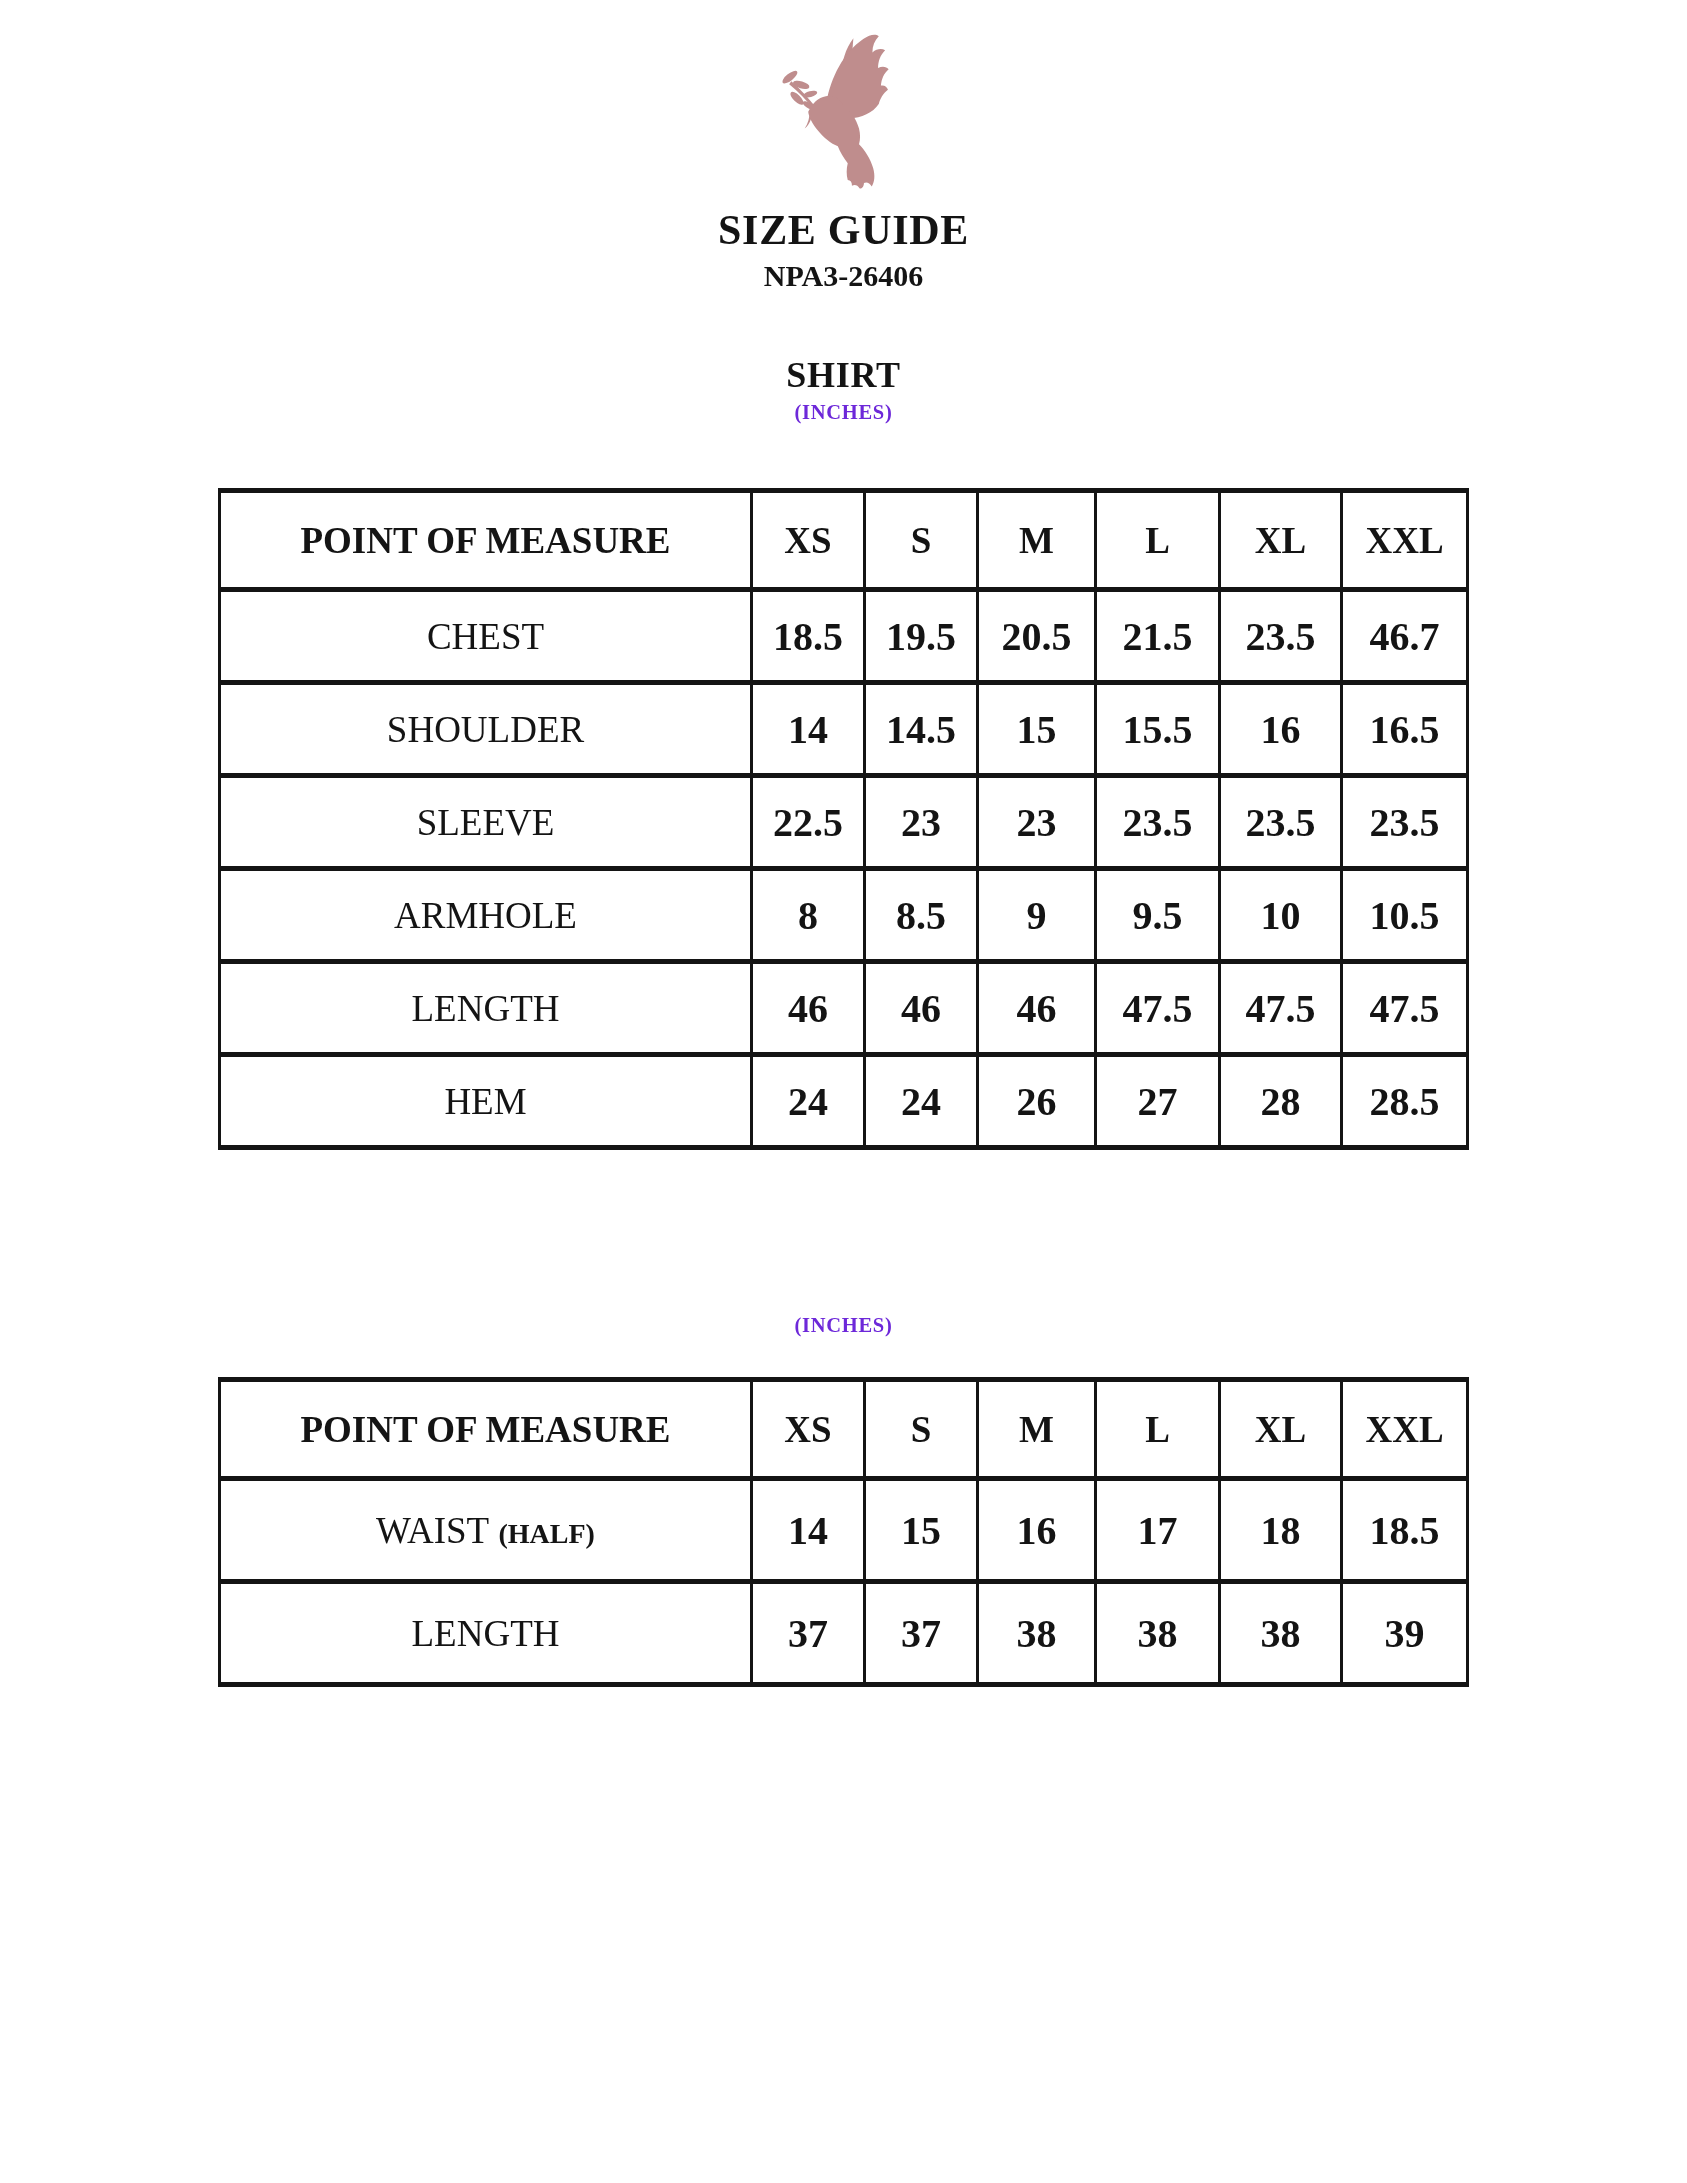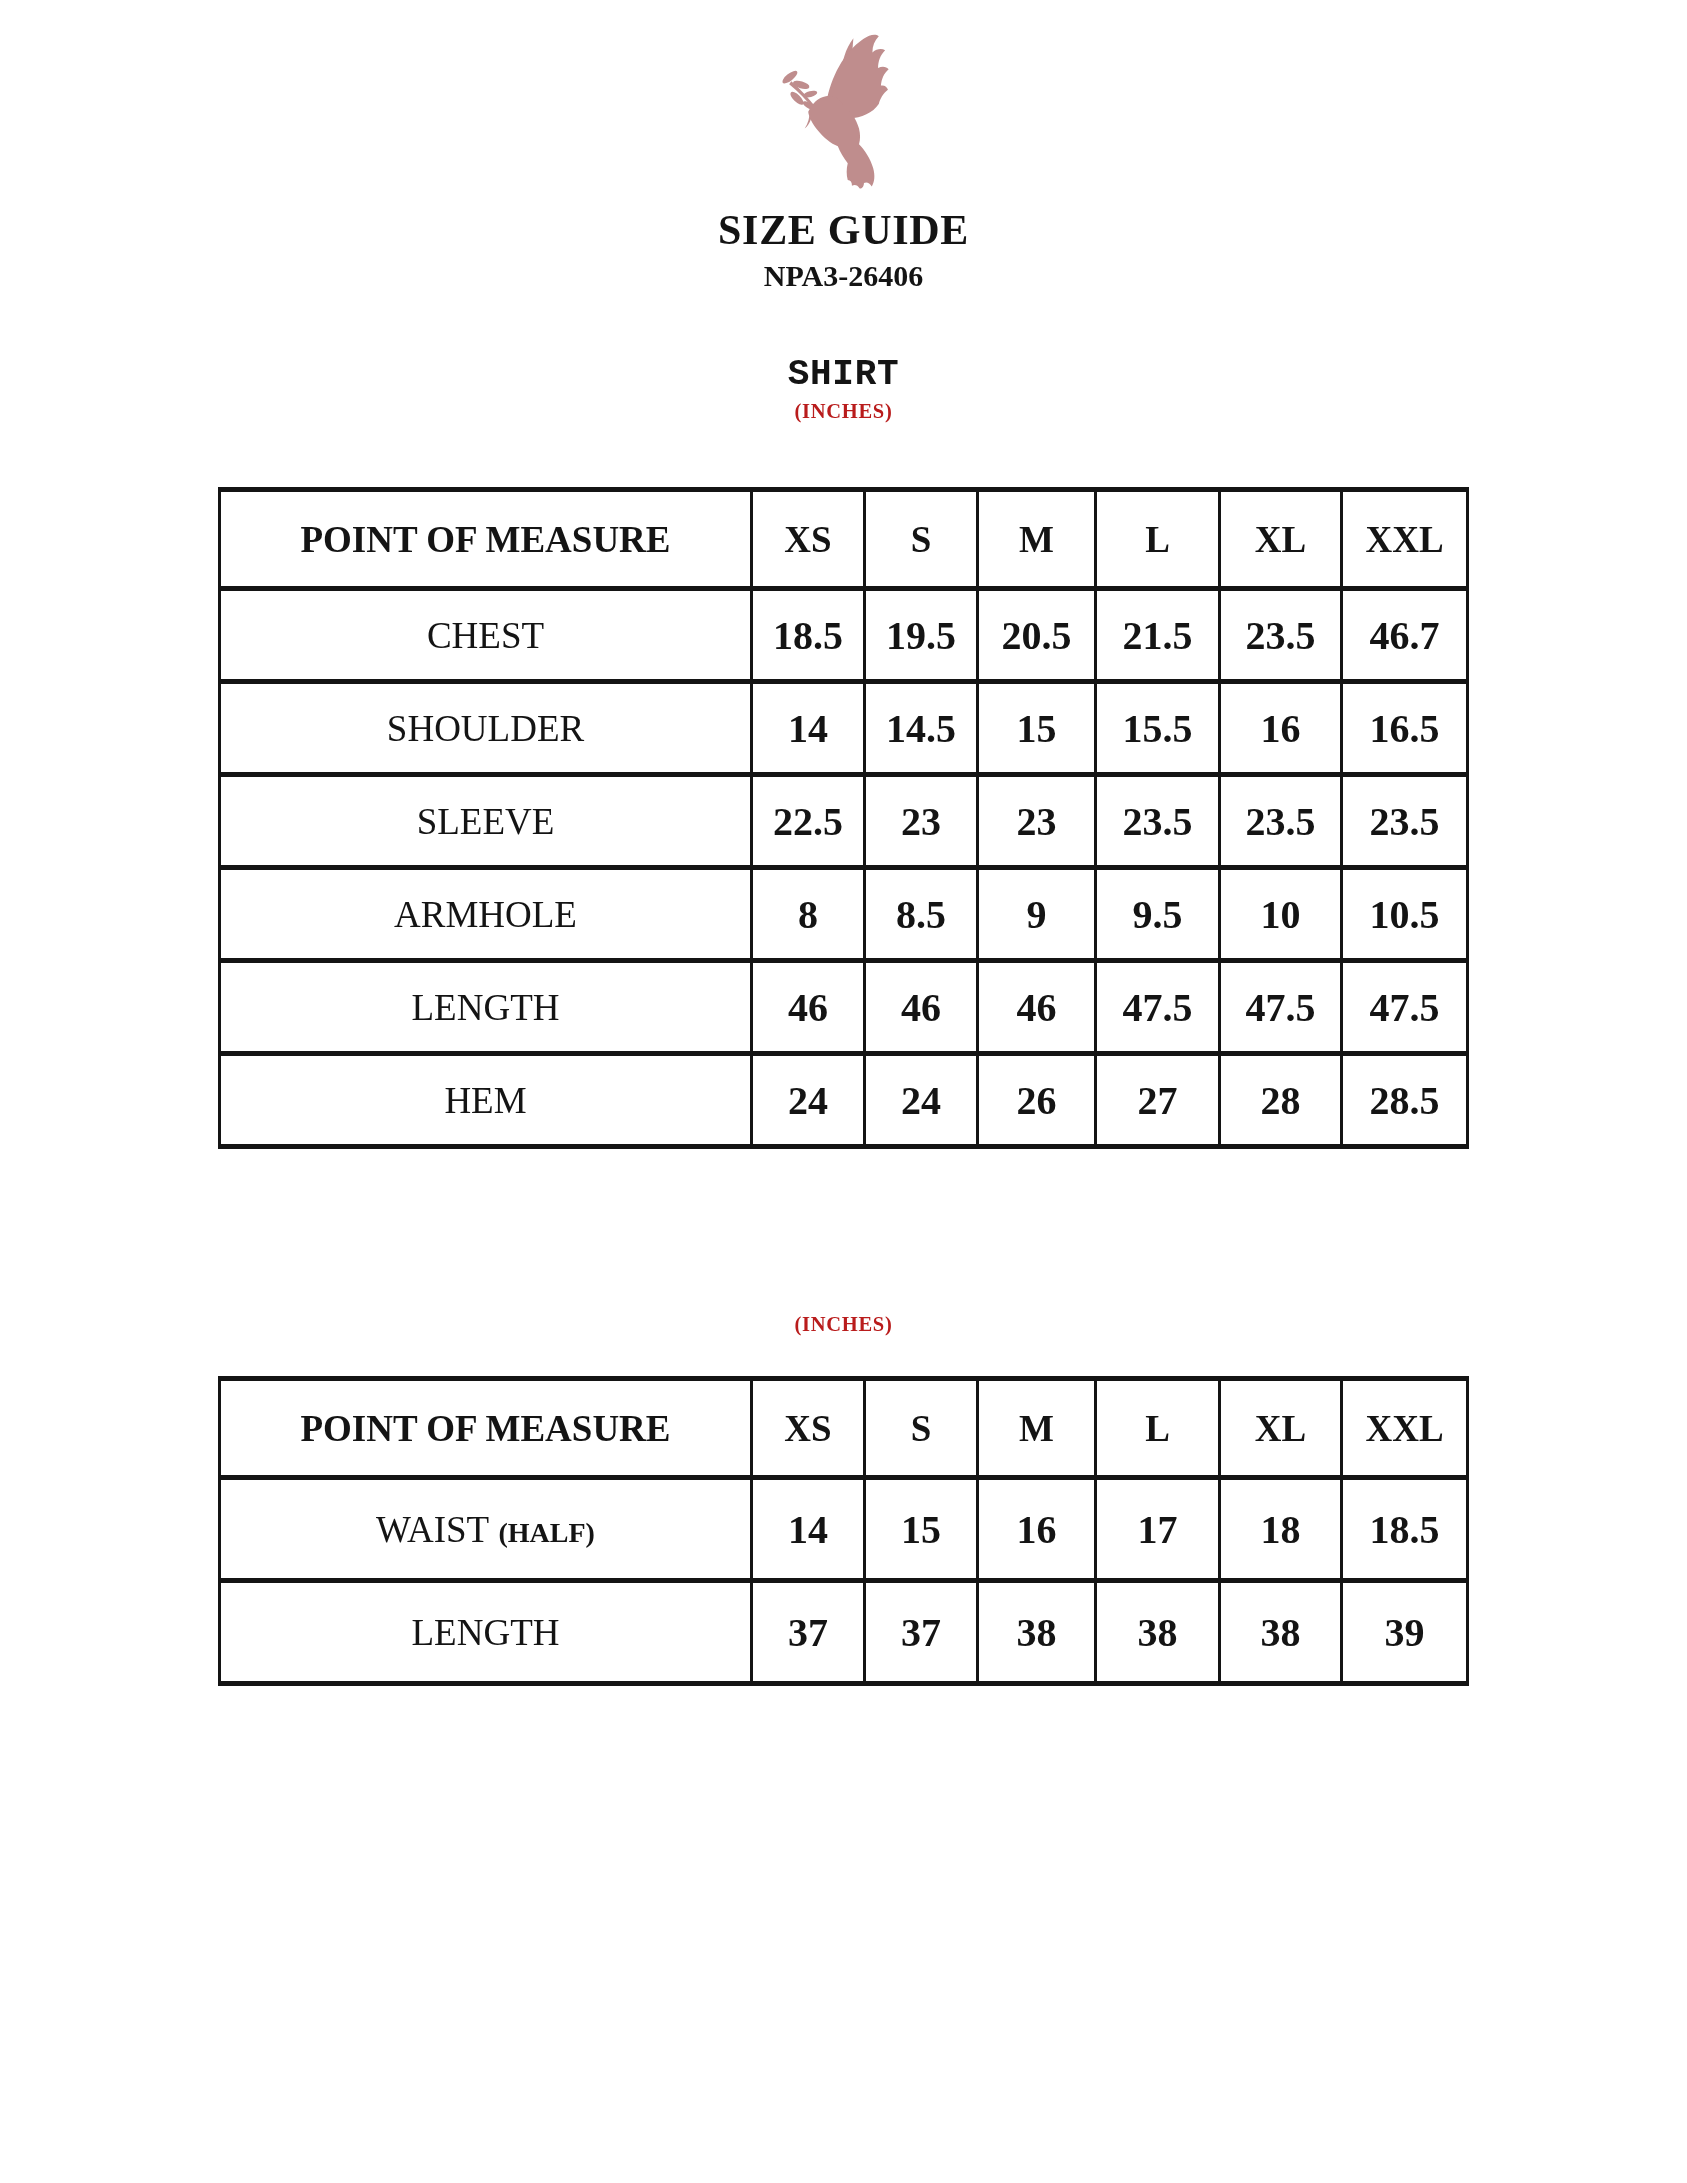--- a/index.html
+++ b/index.html
@@ -32,28 +32,28 @@
     text-align: center;
     font-size: 30px;
     font-weight: bold;
   }
   .section-title {
     text-align: center;
     font-size: 36px;
     font-weight: bold;
     letter-spacing: 0.7px;
   }
-  .section-title.shirt { margin-top: 61px; font-family: Liberation Mono, monospace; }
+  .section-title.shirt { margin-top: 61px; }
   .section-title.trouser { margin-top: 0; }
   .unit-label {
     margin-top: 5.3px;
     text-align: center;
     font-size: 20.5px;
     font-weight: bold;
-    color: #b91c1c;
+    color: #6d28d9;
     letter-spacing: 0.7px;
   }
 
   table.size-table {
     border-collapse: collapse;
     table-layout: fixed;
     width: 1248px;
     margin: 0 auto;
   }
   table.size-table td, table.size-table th {

